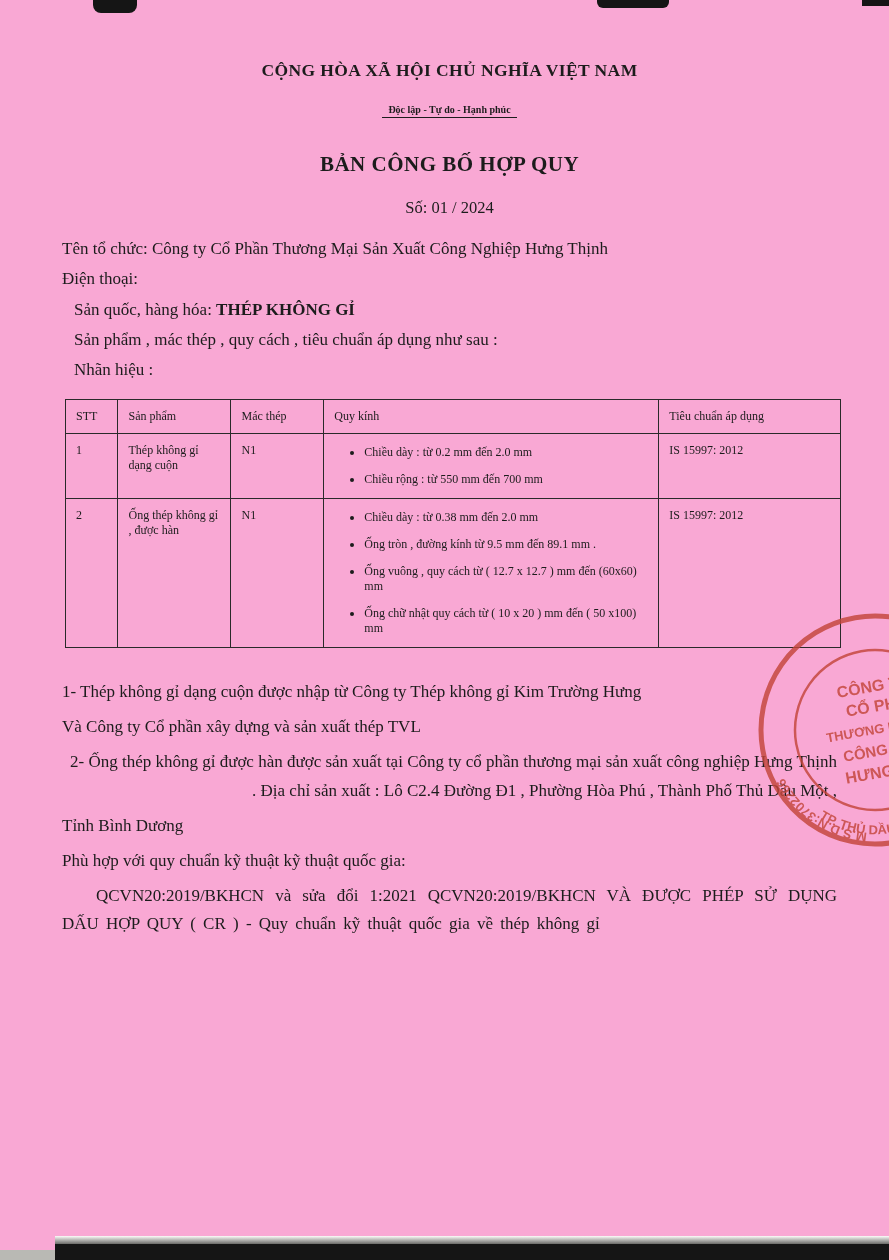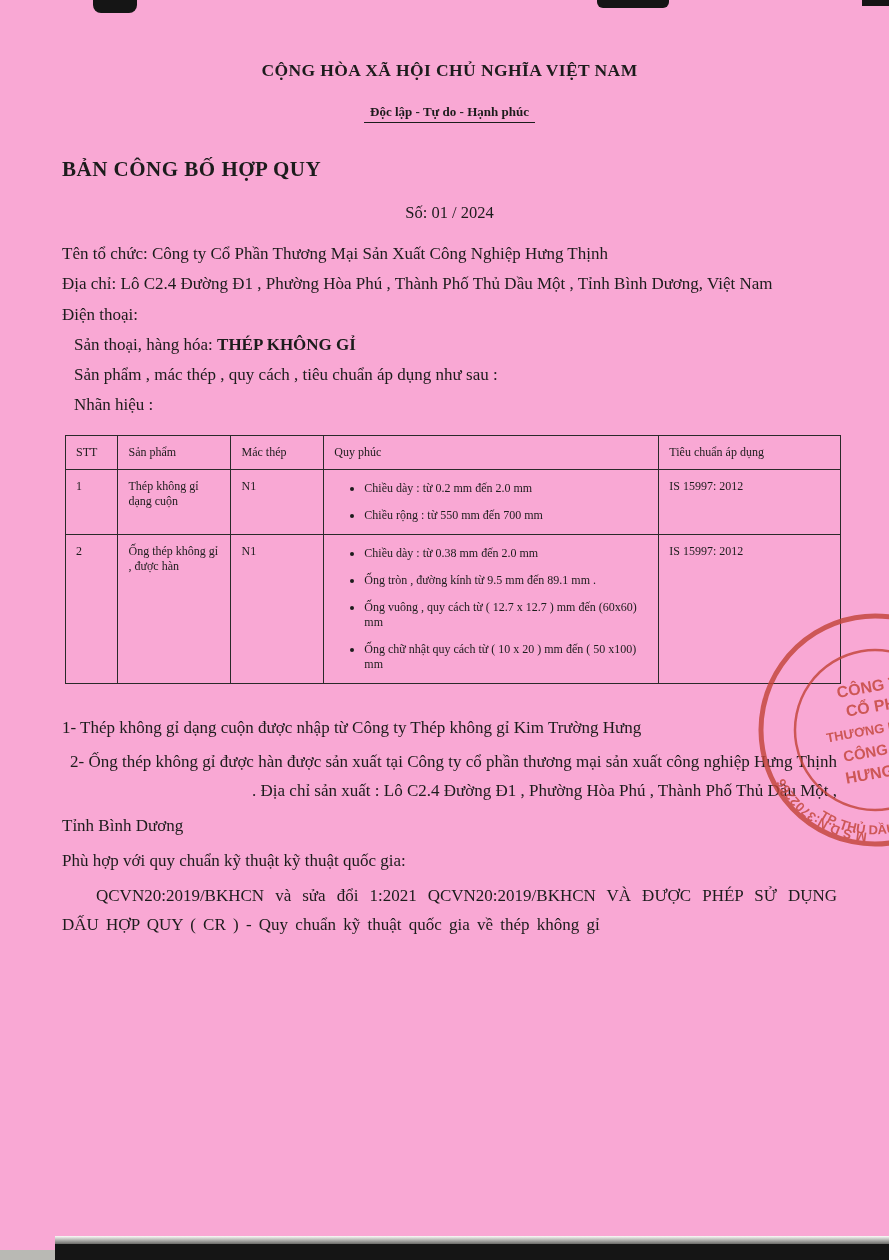--- a/index.html
+++ b/index.html
@@ -17,24 +17,24 @@
   .art-top-2{left:597px;top:0;width:72px;height:8px;border-radius:0 0 6px 6px;}
   .art-top-3{left:862px;top:0;width:27px;height:6px;}
   .art-bottom{left:55px;top:1244px;width:834px;height:16px;}
   .art-bottom-fade{left:55px;top:1236px;width:834px;height:8px;background:linear-gradient(#fdfdfa,#6b6b68);}
   .art-bottom-left{left:0;top:1250px;width:55px;height:10px;background:#b9b9b4;}
 
   .content{padding:60px 52px 0 62px;}
 
   .nat-header{text-align:center;}
   .republic{font-weight:bold;font-size:17.5px;letter-spacing:.4px;}
-  .motto{display:inline-block;font-weight:bold;font-size:13px;margin-top:5px;
+  .motto{display:inline-block;font-weight:bold;font-size:10px;margin-top:5px;
          border-bottom:1.5px solid #1c1c1c;padding:0 6px 2px 6px;}
 
-  .doc-title{font-weight:bold;font-size:21px;letter-spacing:.5px;margin-top:34px;}
+  .doc-title{text-align:center;font-weight:bold;font-size:21px;letter-spacing:.5px;margin-top:34px;}
   .doc-number{text-align:center;font-size:16.5px;margin-top:21px;}
 
   .info{margin-top:16px;font-size:17px;line-height:1.78;}
   .info p{margin:0;}
   .indent-sm{padding-left:12px;}
   .bold{font-weight:bold;}
 
   table.spec{
     width:776px;margin:14px 0 0 3px;border-collapse:collapse;
     font-size:12px;
@@ -83,41 +83,40 @@
     <div class="nat-header">
       <div class="republic">CỘNG HÒA XÃ HỘI CHỦ NGHĨA VIỆT NAM</div><br>
       <span class="motto">Độc lập - Tự do - Hạnh phúc</span>
     </div>
 
     <div class="doc-title">BẢN CÔNG BỐ HỢP QUY</div>
     <div class="doc-number">Số: 01 / 2024</div>
 
     <div class="info">
       <p>Tên tổ chức: Công ty Cổ Phần Thương Mại Sản Xuất Công Nghiệp Hưng Thịnh</p>
-      <p>Địa chỉ: Lô C2.4 Đường Đ1 , Phường Hòa Phú , Thành Phố Thủ Dầu Một , Tỉnh Bình Dương, Việt Nam</p>
       <p>Điện thoại:</p>
-      <p class="indent-sm"><span>Sản thoại, hàng hóa: </span><span class="bold">THÉP KHÔNG GỈ</span></p>
+      <p class="indent-sm"><span>Sản quốc, hàng hóa: </span><span class="bold">THÉP KHÔNG GỈ</span></p>
       <p class="indent-sm">Sản phẩm , mác thép , quy cách , tiêu chuẩn áp dụng như sau :</p>
       <p class="indent-sm">Nhãn hiệu :</p>
     </div>
 
     <table class="spec">
       <colgroup>
         <col class="c-stt">
           <col class="c-sp">
           <col class="c-mt">
           <col class="c-qc">
           <col class="c-tc">
       </colgroup>
       <thead>
         <tr>
           <th>STT</th>
           <th>Sản phẩm</th>
           <th>Mác thép</th>
-          <th>Quy phúc</th>
+          <th>Quy kính</th>
           <th>Tiêu chuẩn áp dụng</th>
         </tr>
       </thead>
       <tbody>
         <tr>
           <td class="center">1</td>
           <td>Thép không gỉ dạng cuộn</td>
           <td class="grade">N1</td>
           <td>
             <ul class="specs">
@@ -139,20 +138,21 @@
               <li>Ống chữ nhật quy cách từ ( 10 x 20 ) mm đến ( 50 x100) mm</li>
             </ul>
           </td>
           <td>IS 15997: 2012</td>
         </tr>
       </tbody>
     </table>
 
     <div class="notes">
       <p class="note1">1-  Thép không gỉ dạng cuộn được nhập từ Công ty Thép không gỉ Kim Trường Hưng</p>
+      <p class="note1">Và Công ty Cổ phần xây dựng và sản xuất thép TVL</p>
       <p class="note2">2-  Ống thép không gỉ được hàn được sản xuất tại Công ty cổ phần thương mại sản xuất công nghiệp Hưng Thịnh . Địa chỉ sản xuất : Lô C2.4 Đường Đ1 , Phường Hòa Phú , Thành Phố Thủ Dầu Một ,</p>
       <p class="province">Tỉnh Bình Dương</p>
       <p class="conf-intro">Phù hợp với quy chuẩn kỹ thuật kỹ thuật quốc gia:</p>
       <p class="conf-body">QCVN20:2019/BKHCN và sửa đổi 1:2021 QCVN20:2019/BKHCN VÀ ĐƯỢC PHÉP SỬ DỤNG DẤU HỢP QUY ( CR ) -  Quy chuẩn kỹ thuật quốc gia về thép không gỉ</p>
     </div>
 
   </div>
 
   <svg class="stamp" viewBox="0 0 244 244">
     <defs>

